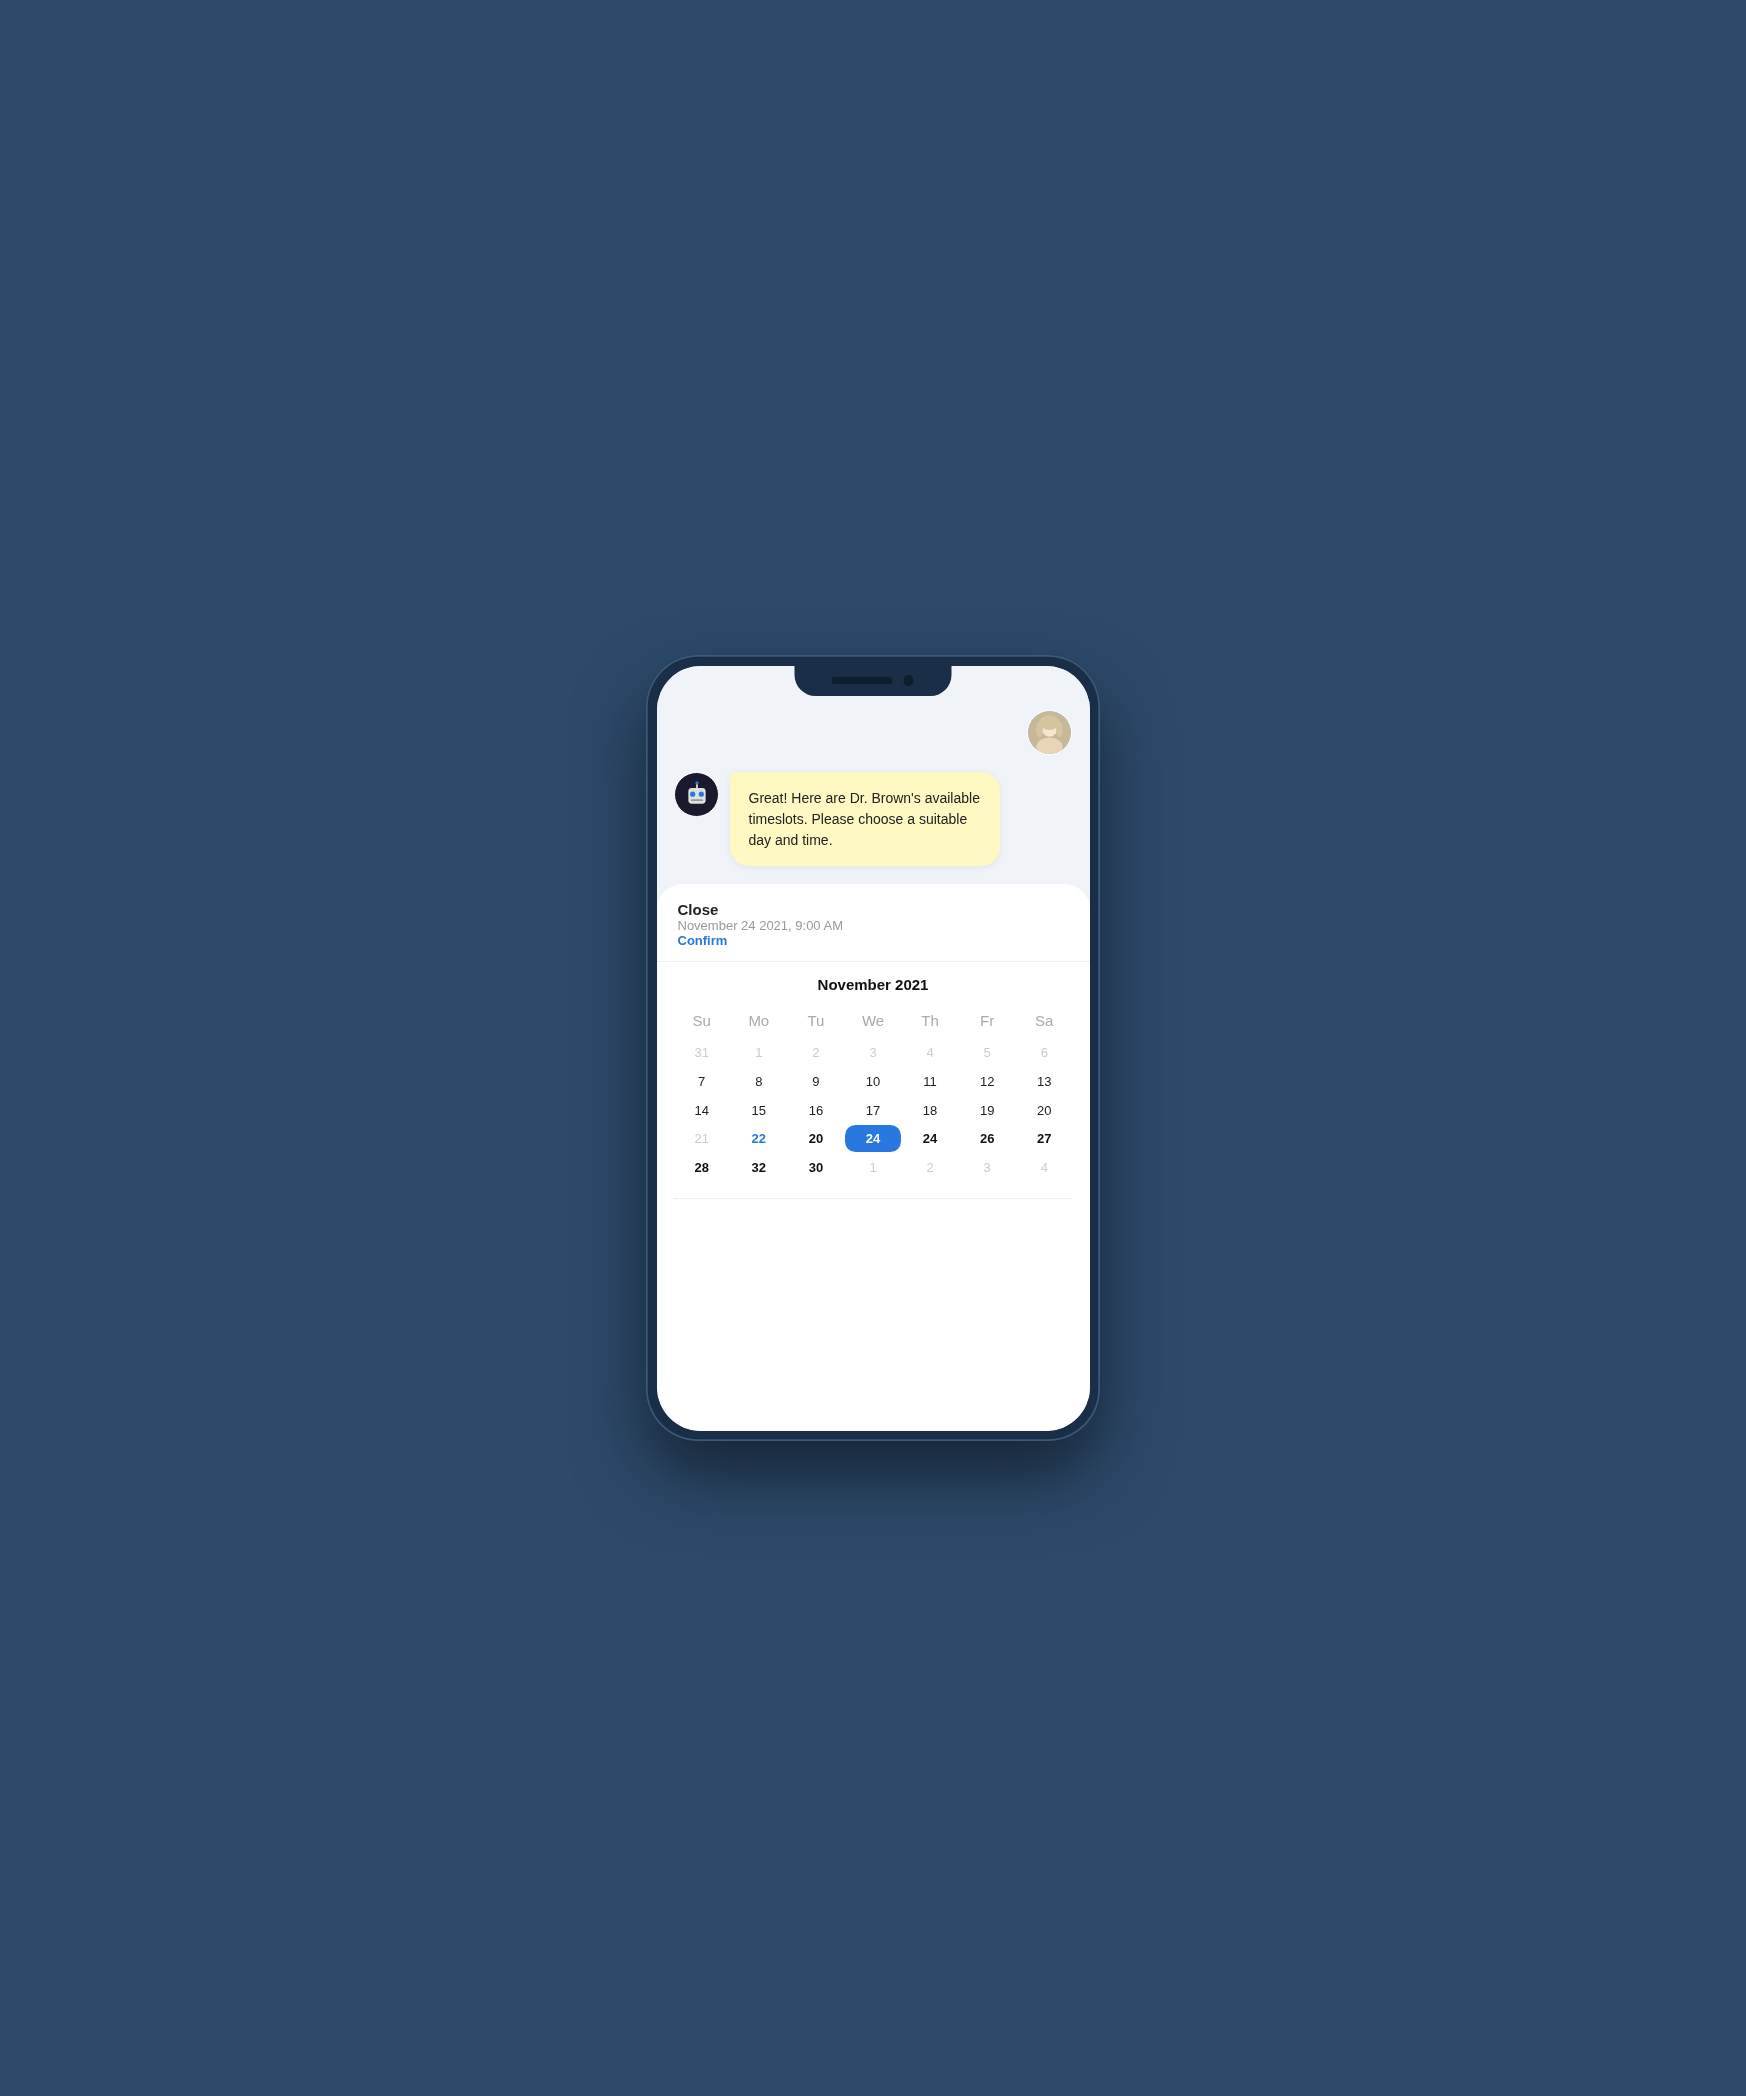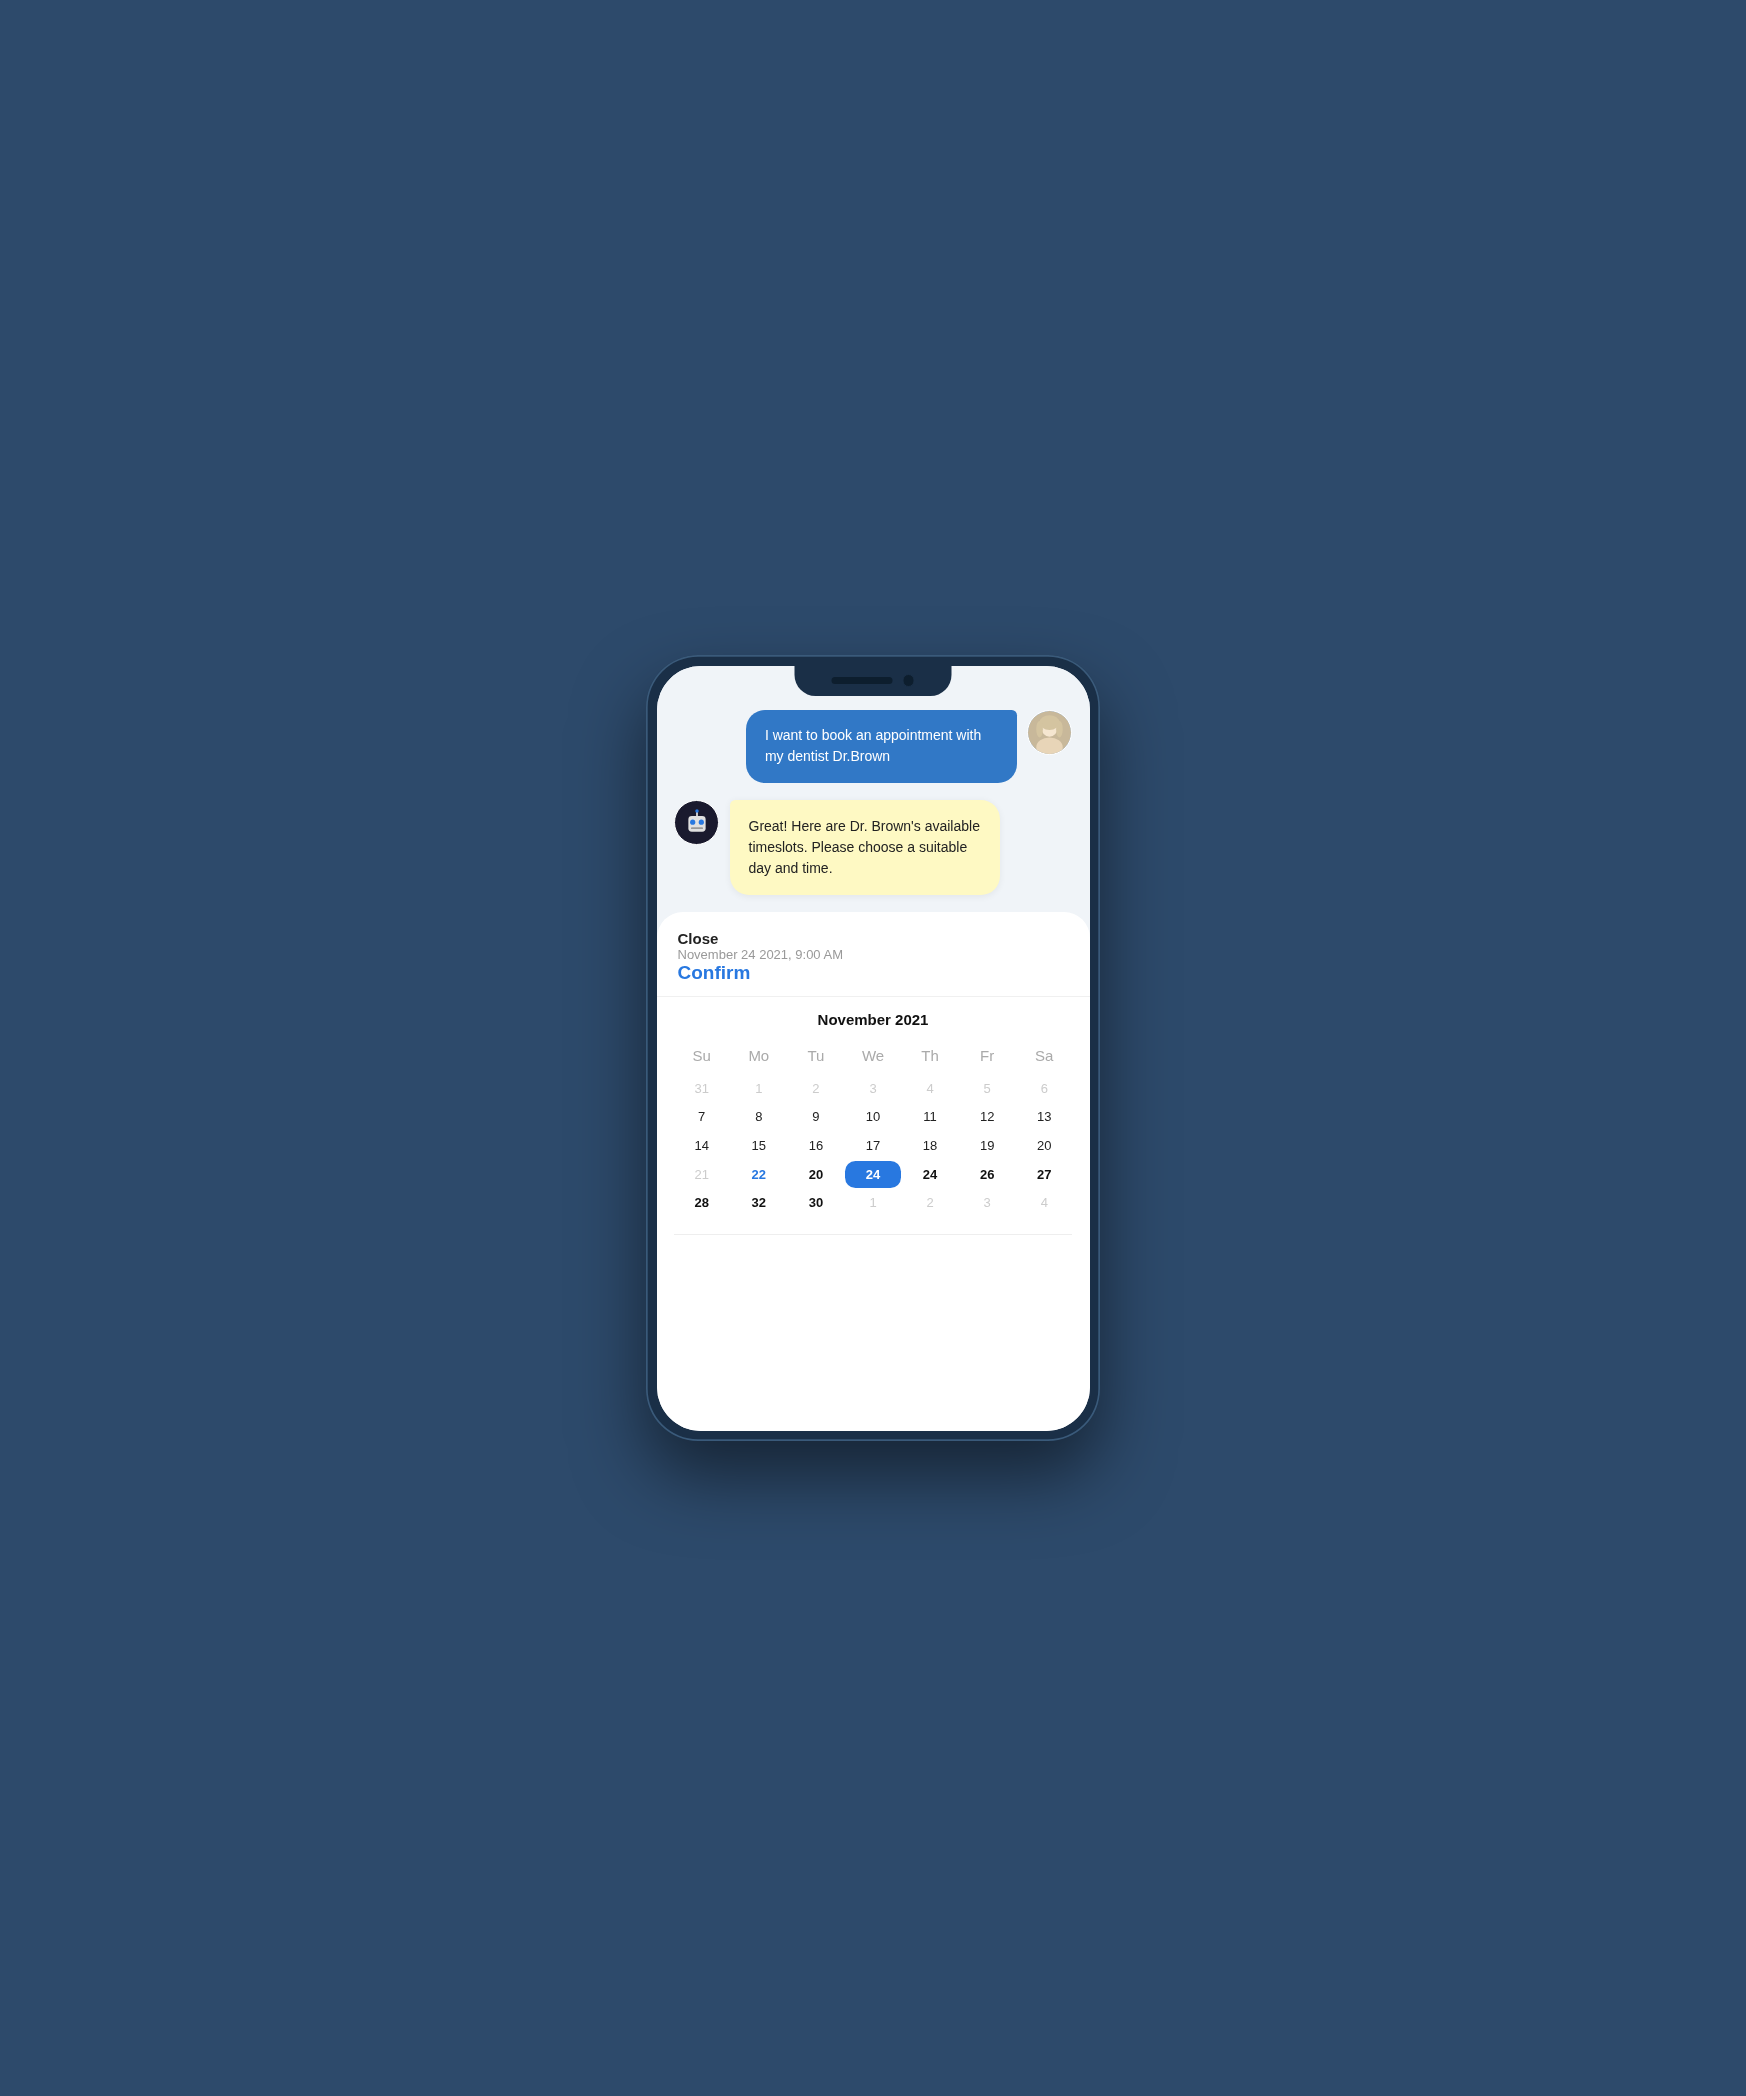--- a/index.html
+++ b/index.html
@@ -159,21 +159,21 @@
       color: #222;
       cursor: pointer;
     }
 
     .selected-datetime {
       font-size: 13px;
       color: #999;
     }
 
     .confirm-btn {
-      font-size: 19px;
+      font-size: 13px;
       font-weight: 600;
       color: #2878e0;
       cursor: pointer;
     }
 
     
     .calendar {
       padding: 14px 17.5px;
     }
 
@@ -287,23 +287,20 @@
         <div class="avatar avatar-user">
           <svg width="45" height="45" viewBox="0 0 52 52">
             <circle cx="26" cy="26" r="26" fill="#c8b89a"></circle>
             <ellipse cx="26" cy="20" rx="10" ry="11" fill="#f5e6d0"></ellipse>
             <ellipse cx="26" cy="44" rx="16" ry="12" fill="#e8d5b8"></ellipse>
 
             <ellipse cx="26" cy="14" rx="12" ry="9" fill="#d4c4a0"></ellipse>
             <ellipse cx="14" cy="22" rx="4" ry="10" fill="#d4c4a0"></ellipse>
             <ellipse cx="38" cy="22" rx="4" ry="10" fill="#d4c4a0"></ellipse>
           </svg>
-        </div>
-        <div class="bubble user">
-          <span>I want to book an appointment with my dentist Dr.Brown</span>
         </div>
       </div>
 
       <div class="message-row bot">
         <div class="avatar avatar-robot">
           <svg width="38" height="38" viewBox="0 0 44 44">
             <circle cx="22" cy="22" r="22" fill="#1a1a2e"></circle>
 
             <rect x="12" y="14" width="20" height="18" rx="4" fill="#e0e0e0"></rect>
 

